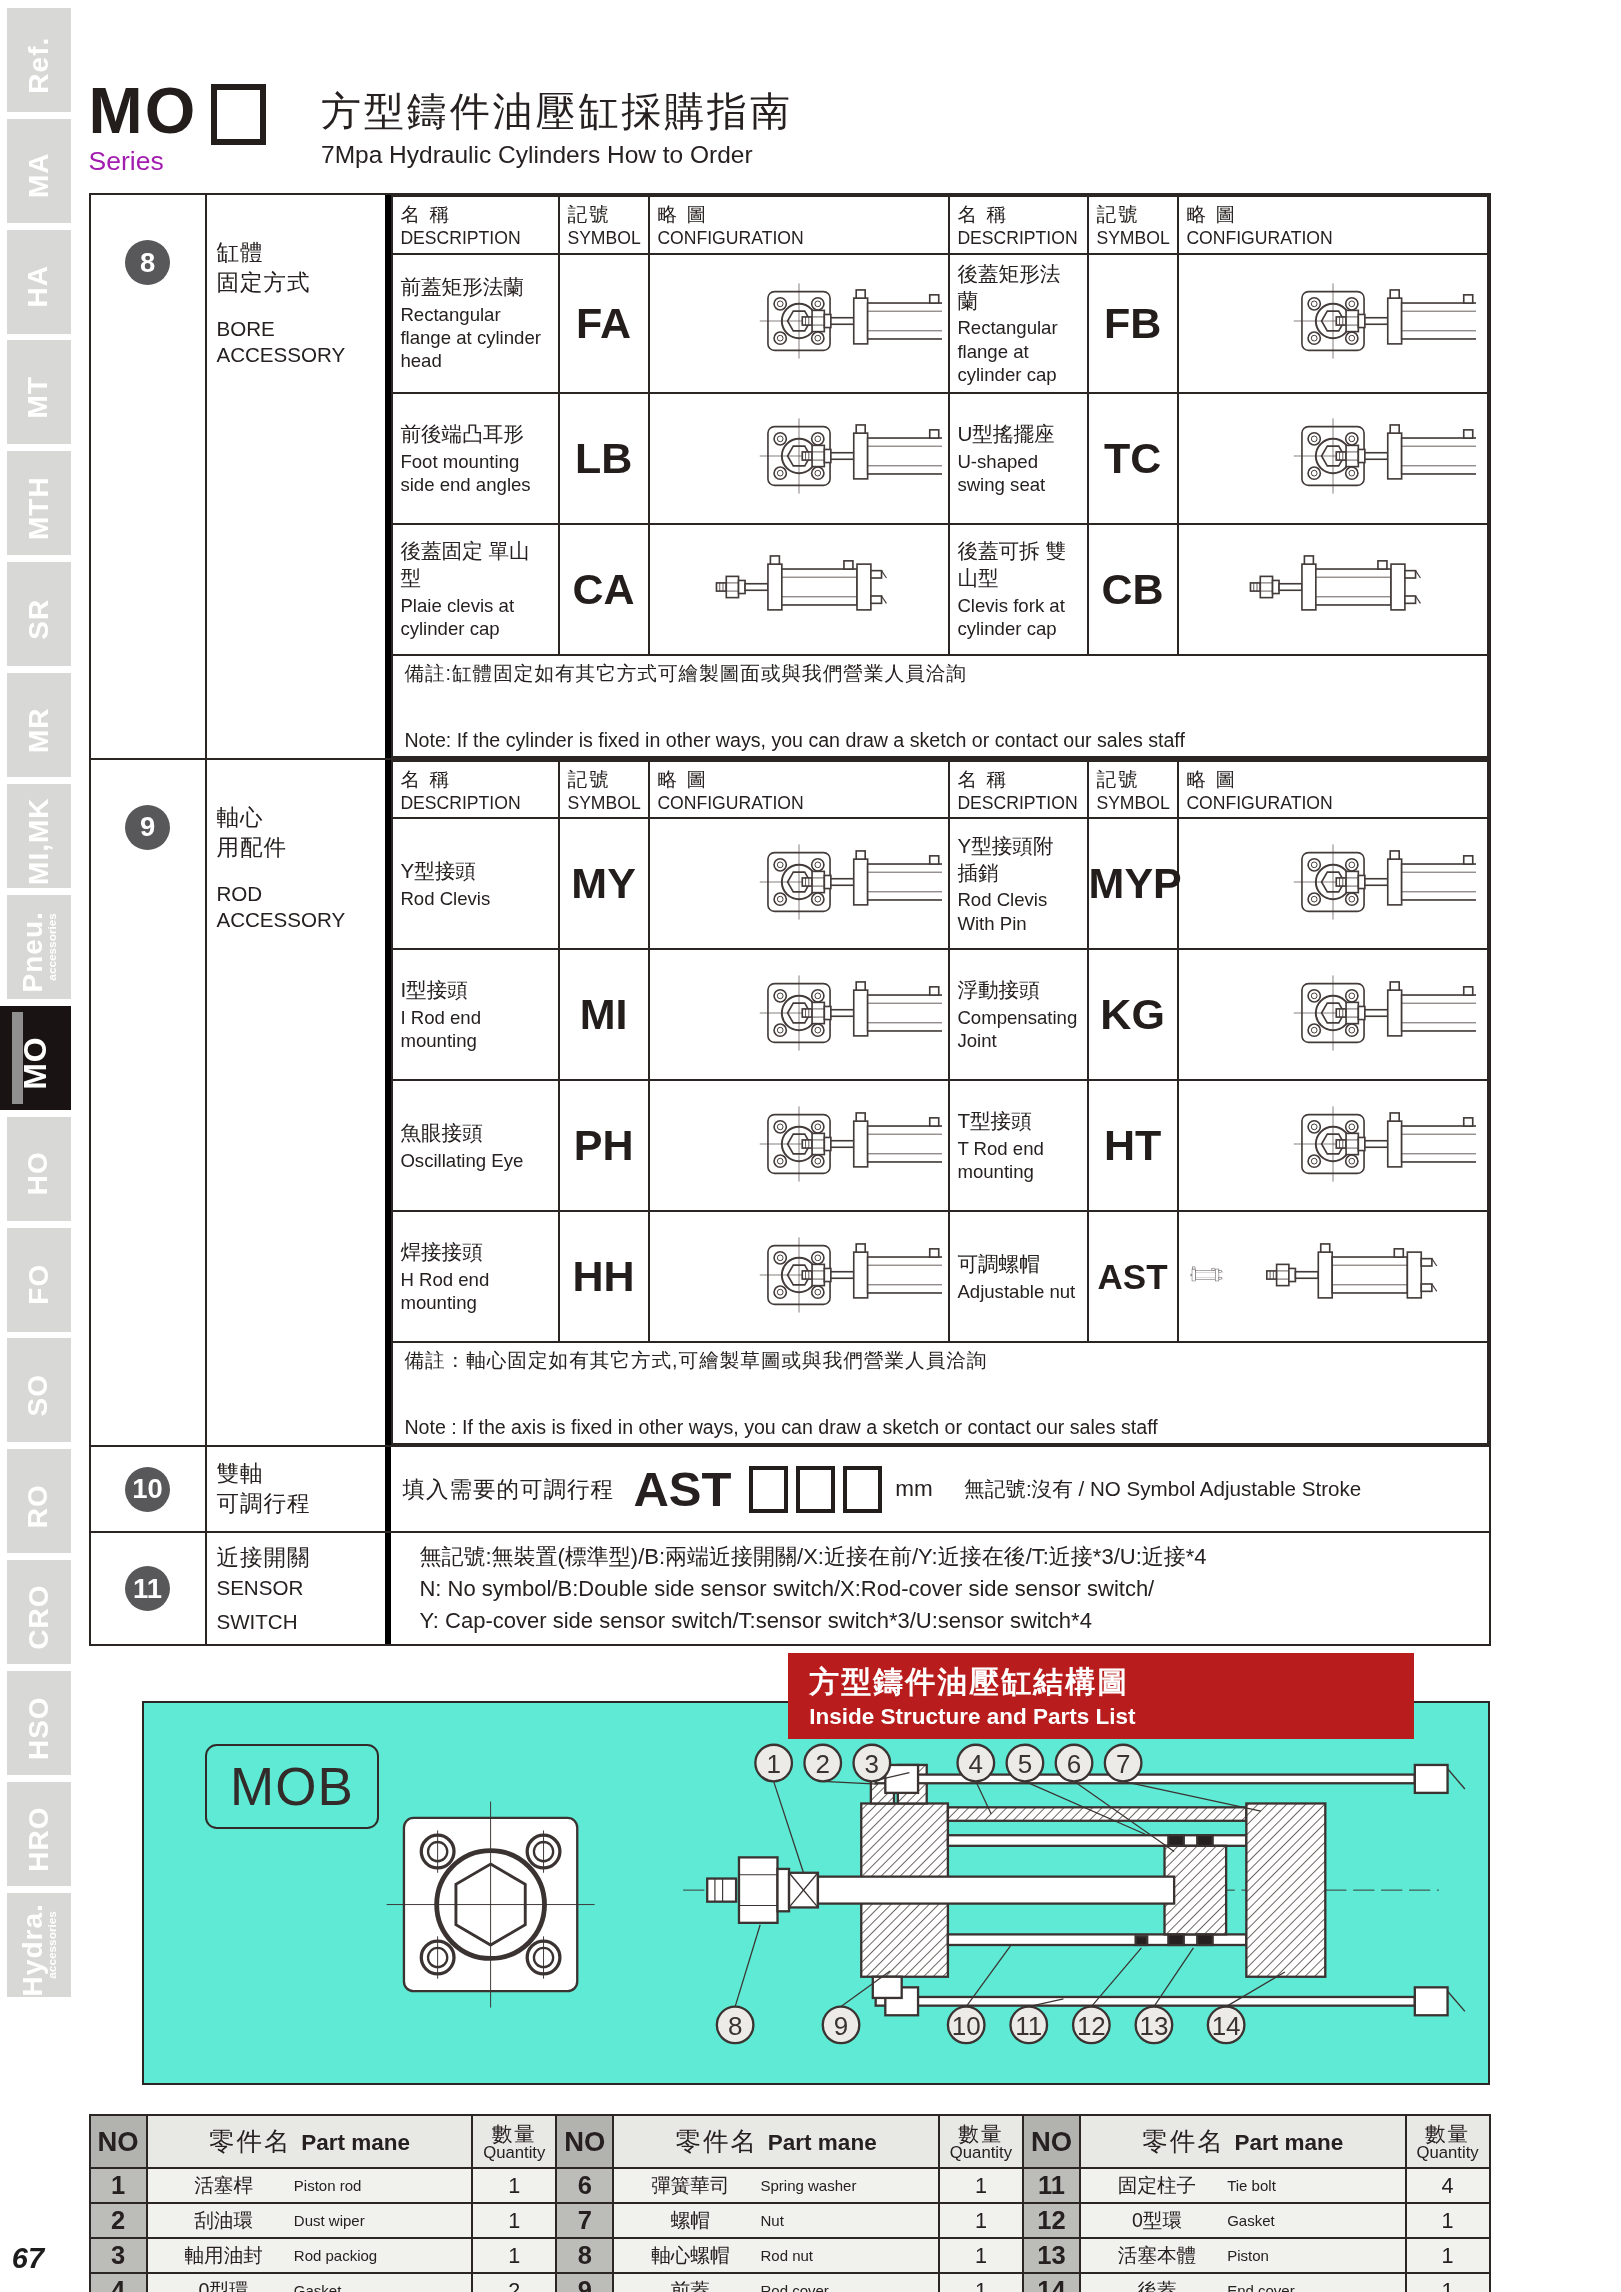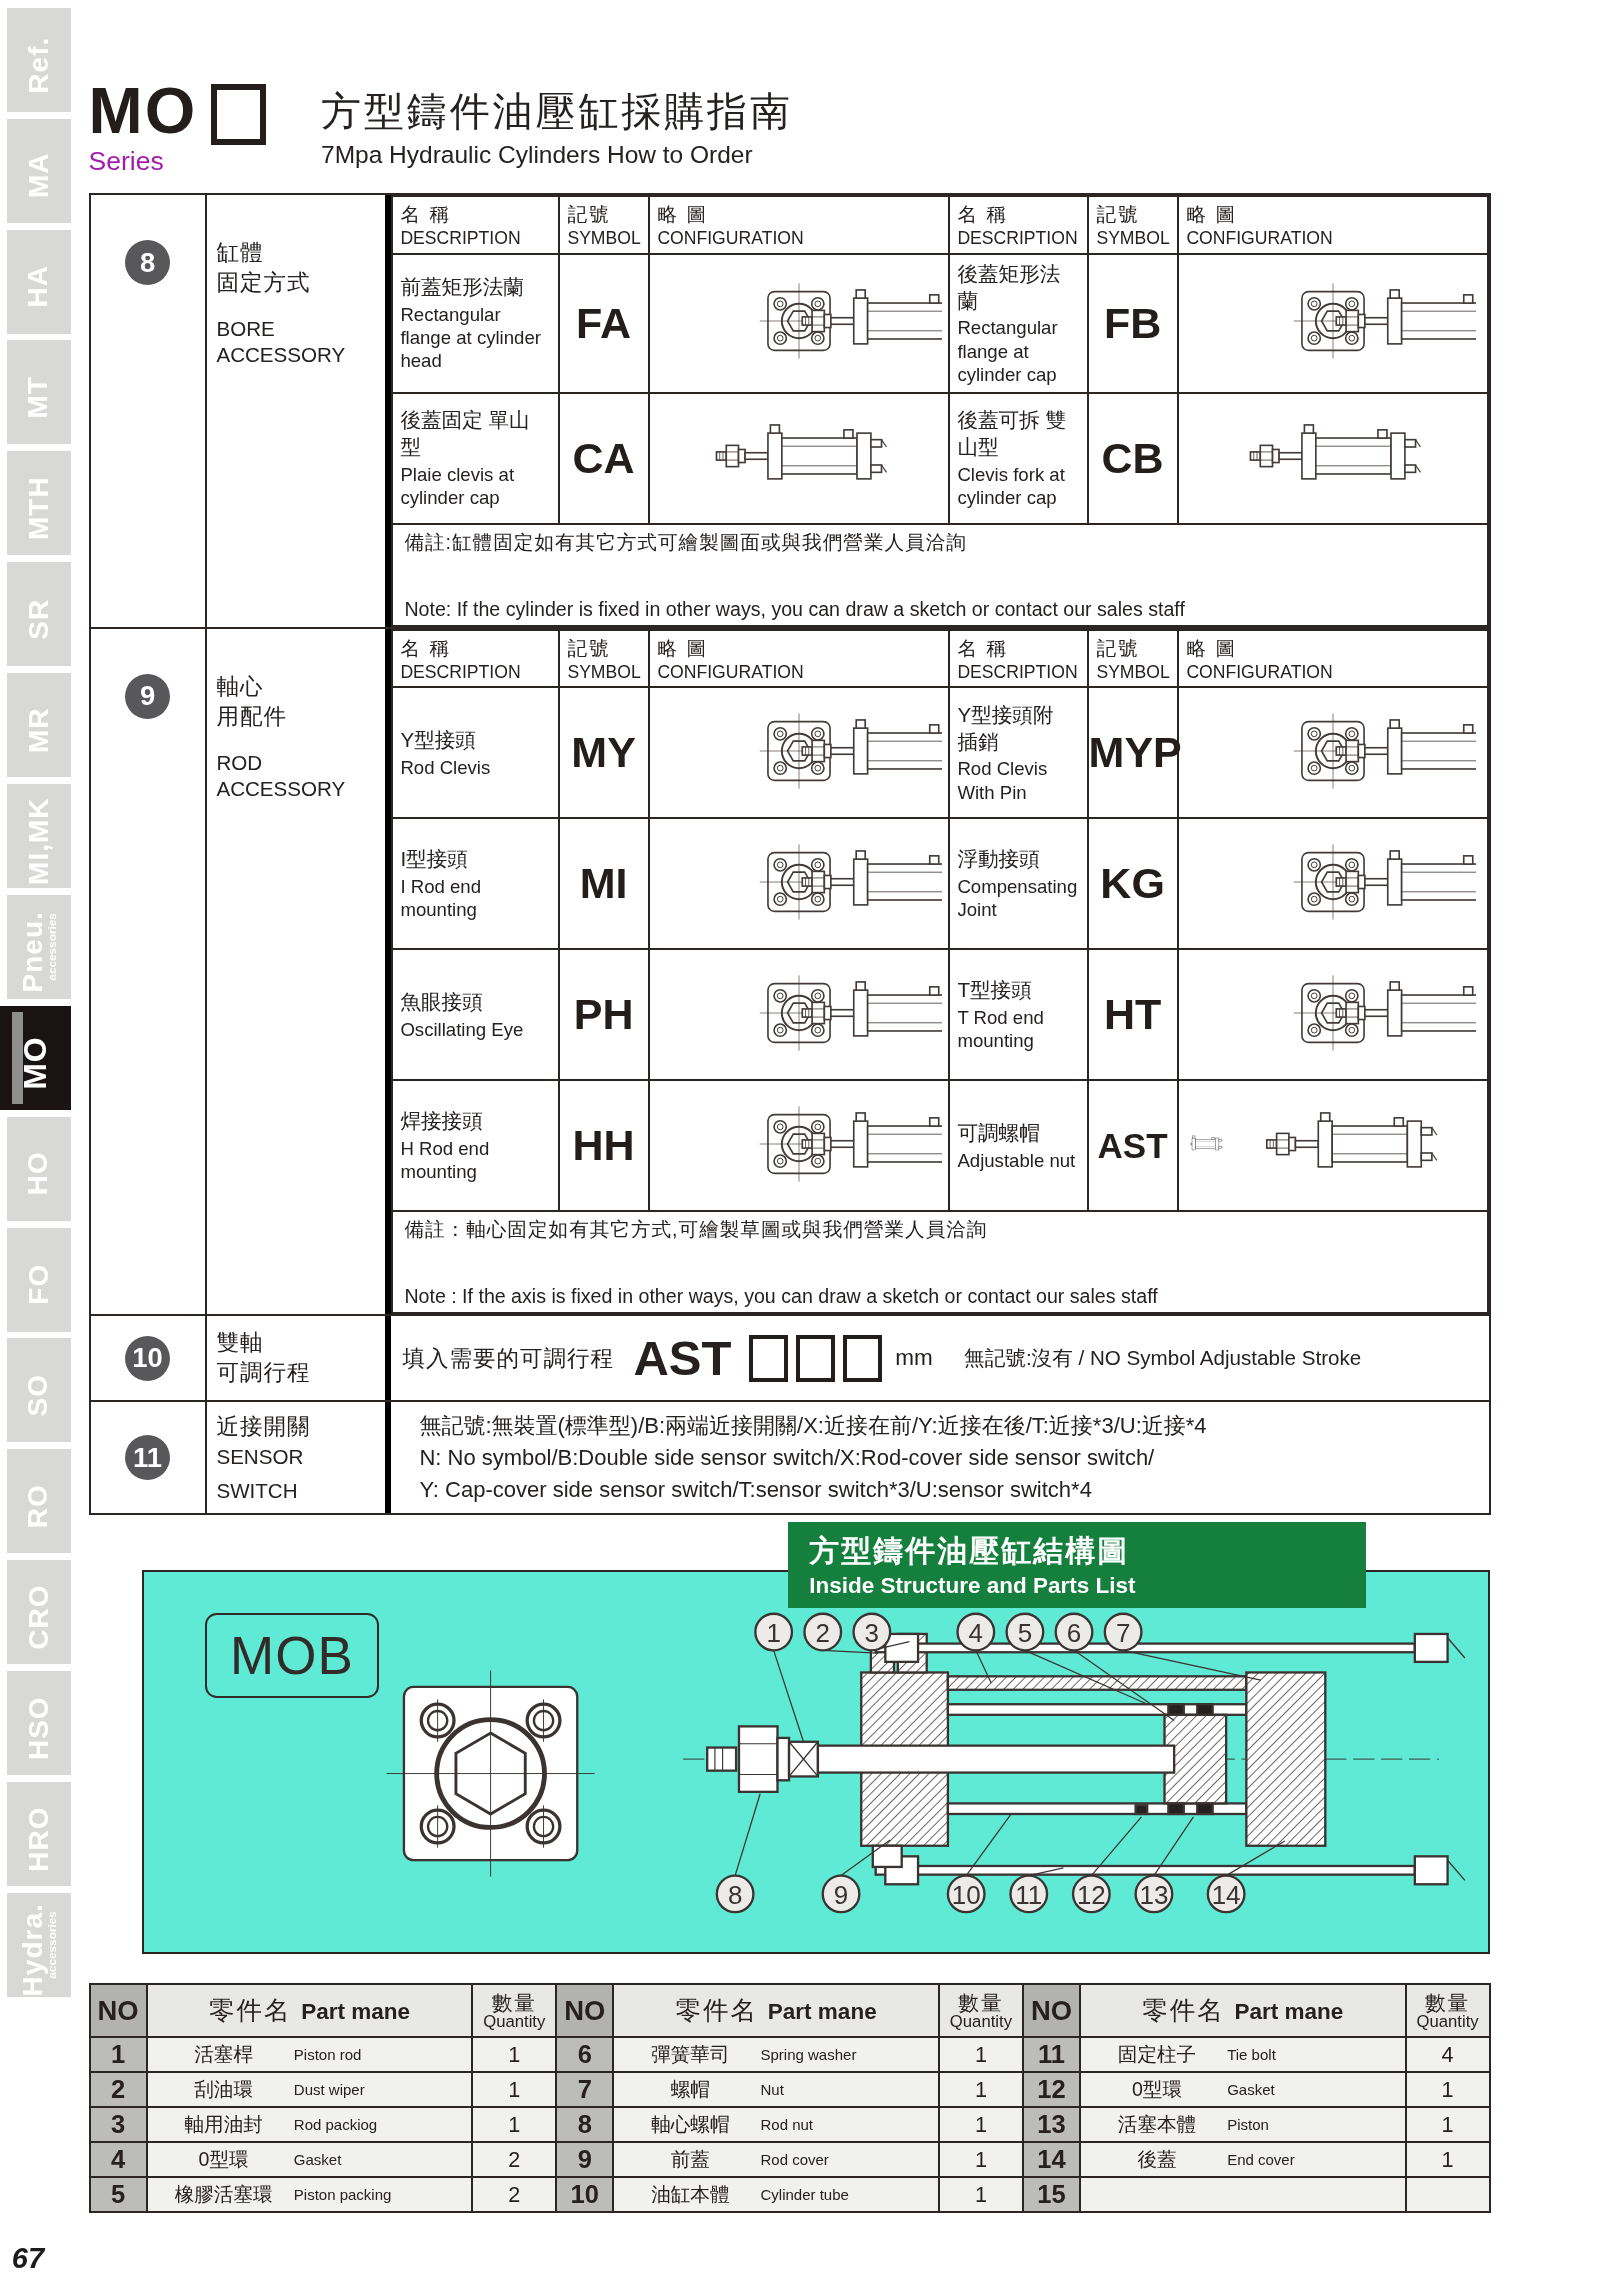--- a/index.html
+++ b/index.html
@@ -66,21 +66,21 @@
   .dboxes { display:flex; gap:7.8px; margin-left:3.9px; }
   .dbox { width:39px; height:47px; border:4.9px solid #231d1c; }
   .stroke-row .unit { font-size:22.5px; }
   .stroke-row .sfx { font-size:20.6px; margin-left:17.6px; }
   .sensor-lines { padding:7.8px 0; }
   .sensor-lines div { font-size:22px; line-height:1.45;margin-left:17px; }
 
   
   .panel-wrap { position:relative; margin-top:55px; margin-left:33px; width:1368px; }
   .panel { position:relative; border:2.9px solid #2b2523; background:#5eead4; height:384px;margin-left:20px; }
-  .panel-title { position:absolute; top:-48px; left:666px; width:578px; height:86px; background:#15803d;
+  .panel-title { position:absolute; top:-48px; left:666px; width:626px; height:86px; background:#b91c1c;
                  color:#fff; padding:8.8px 0 0 21.6px; z-index:3; }
   .panel-title .zh { font-size:30px; font-weight:bold; letter-spacing:2px; }
   .panel-title .en { font-size:22.5px; font-weight:bold; margin-top:1px; }
   .mob-box { position:absolute; left:61px; top:41px; border:2.9px solid #322b29; border-radius:11.8px;
              padding:9.8px 23.5px; font-size:53px; color:#322b29; z-index:2; letter-spacing:1px; }
   svg.diagram { position:absolute; left:0; top:0; width:100%; height:100%; }
 
   
   .parts-row { display:flex; width:1402px; margin-top:29px; }
   table.parts { border-collapse:collapse; flex:1; border:2.9px solid #2b2523; table-layout:fixed; }
@@ -330,20 +330,40 @@
                     <div class="en">Rectangular flange at cylinder cap</div>
                   </td>
               <td class="sym">FB</td>
               <td class="conf"><svg class="cfg" viewBox="0 0 350 100">
                       <use href="#cfg-flange"></use>
                       <use href="#cfg-side" x="115"></use>
                     </svg></td>
             </tr>
             <tr class="drow">
               <td class="desc">
+                    <div class="zh">前後端凸耳形</div>
+                    <div class="en">Foot mounting side end angles</div>
+                  </td>
+              <td class="sym">LB</td>
+              <td class="conf"><svg class="cfg" viewBox="0 0 350 100">
+                      <use href="#cfg-flange"></use>
+                      <use href="#cfg-side" x="115"></use>
+                    </svg></td>
+              <td class="desc">
+                    <div class="zh">U型搖擺座</div>
+                    <div class="en">U-shaped swing seat</div>
+                  </td>
+              <td class="sym">TC</td>
+              <td class="conf"><svg class="cfg" viewBox="0 0 350 100">
+                      <use href="#cfg-flange"></use>
+                      <use href="#cfg-side" x="115"></use>
+                    </svg></td>
+            </tr>
+            <tr class="drow">
+              <td class="desc">
                     <div class="zh">後蓋固定 單山型</div>
                     <div class="en">Plaie clevis at cylinder cap</div>
                   </td>
               <td class="sym">CA</td>
               <td class="conf"><svg class="cfg" viewBox="0 0 350 100">
                       <use href="#cfg-side" x="10"></use>
                       <use href="#cfg-flange" x="245"></use>
                     </svg></td>
               <td class="desc">
                     <div class="zh">後蓋可拆 雙山型</div>

